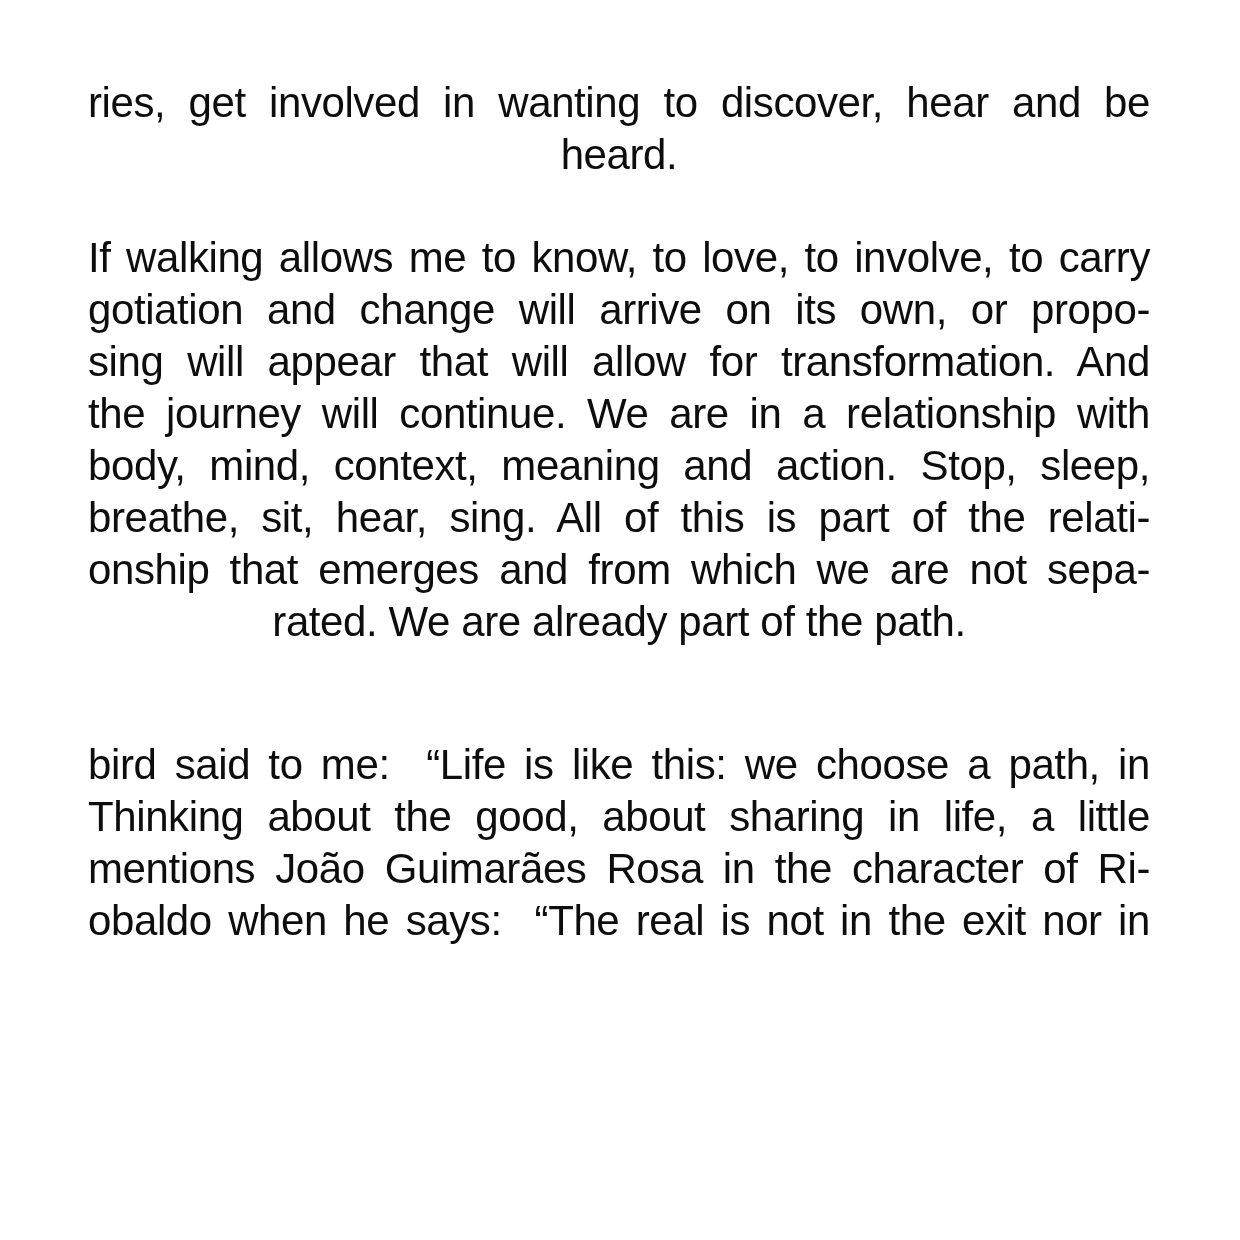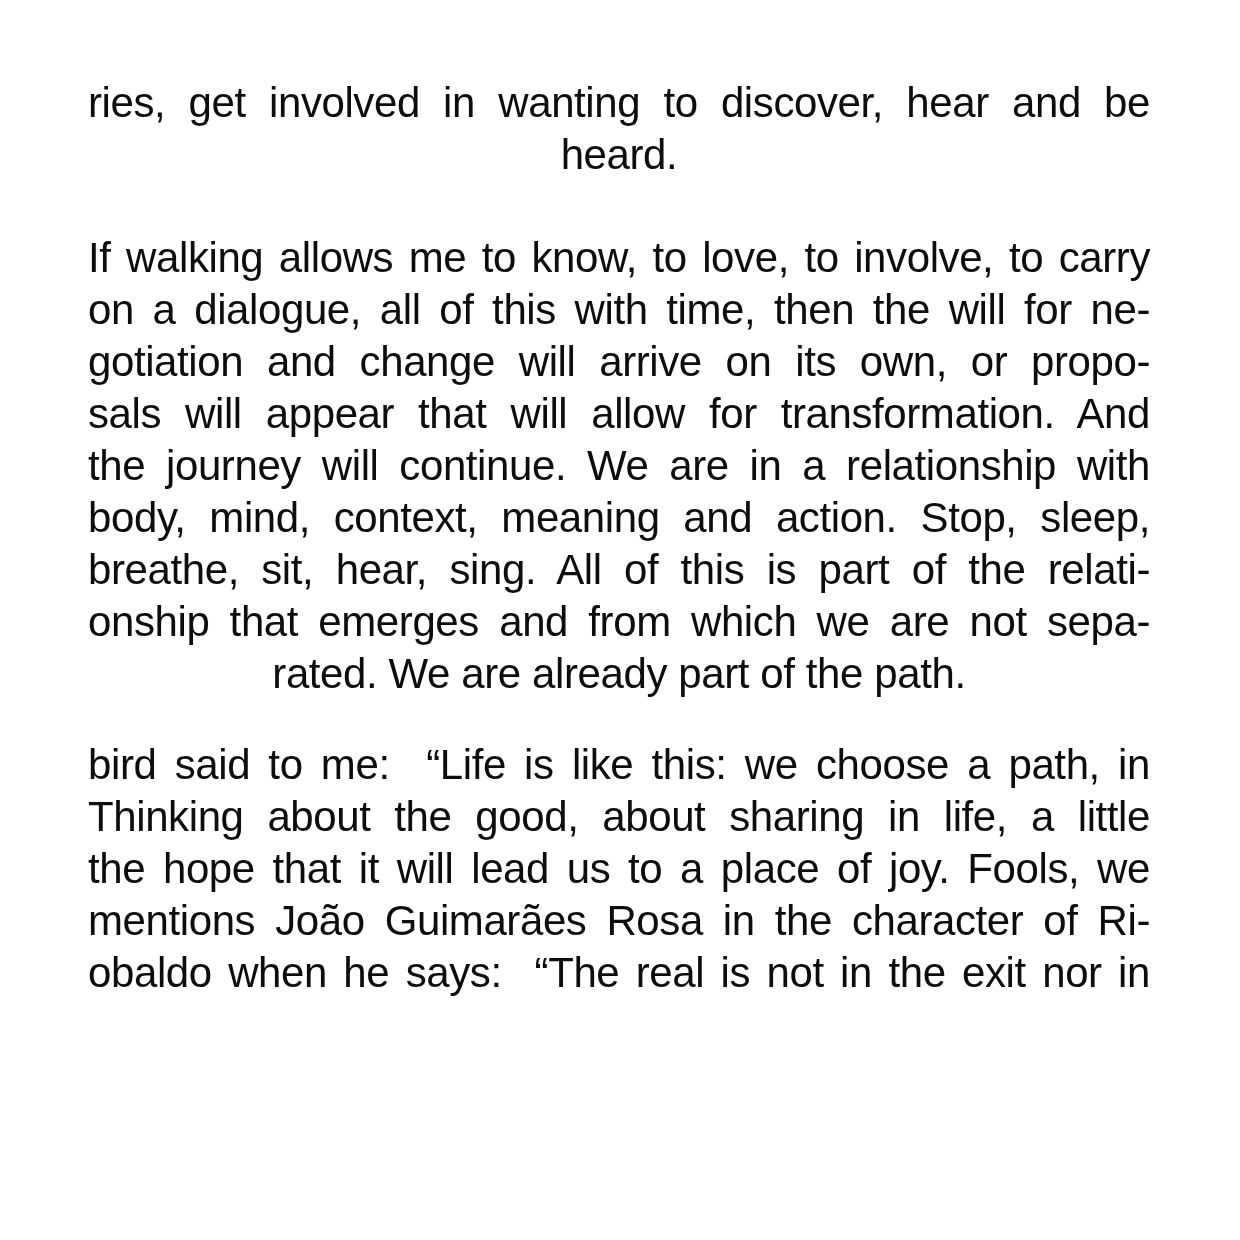--- a/index.html
+++ b/index.html
@@ -41,31 +41,29 @@
 
 <div class="page">
 
   <div class="para para-1">
     <div class="line j">ries, get involved in wanting to discover, hear and be</div>
     <div class="line">heard.</div>
   </div>
 
   <div class="para para-2">
     <div class="line j">If walking allows me to know, to love, to involve, to carry</div>
-    <div class="line j">on a dialogue, all of this with time, then the will for ne-</div>
     <div class="line j">gotiation and change will arrive on its own, or propo-</div>
-    <div class="line j">sals will appear that will allow for transformation. And</div>
+    <div class="line j">sing will appear that will allow for transformation. And</div>
     <div class="line j">the journey will continue. We are in a relationship with</div>
     <div class="line j">body, mind, context, meaning and action. Stop, sleep,</div>
     <div class="line j">breathe, sit, hear, sing. All of this is part of the relati-</div>
     <div class="line j">onship that emerges and from which we are not sepa-</div>
     <div class="line">rated. We are already part of the path.</div>
   </div>
 
   <div class="para para-3">
     <div class="line j">bird said to me:&nbsp; “Life is like this: we choose a path, in</div>
     <div class="line j">Thinking about the good, about sharing in life, a little</div>
-    <div class="line j">the hope that it will lead us to a place of joy. Fools, we</div>
     <div class="line j">mentions João Guimarães Rosa in the character of Ri-</div>
     <div class="line j">obaldo when he says:&nbsp; “The real is not in the exit nor in</div>
   </div>
 
 </div>
 
 </body></html>

